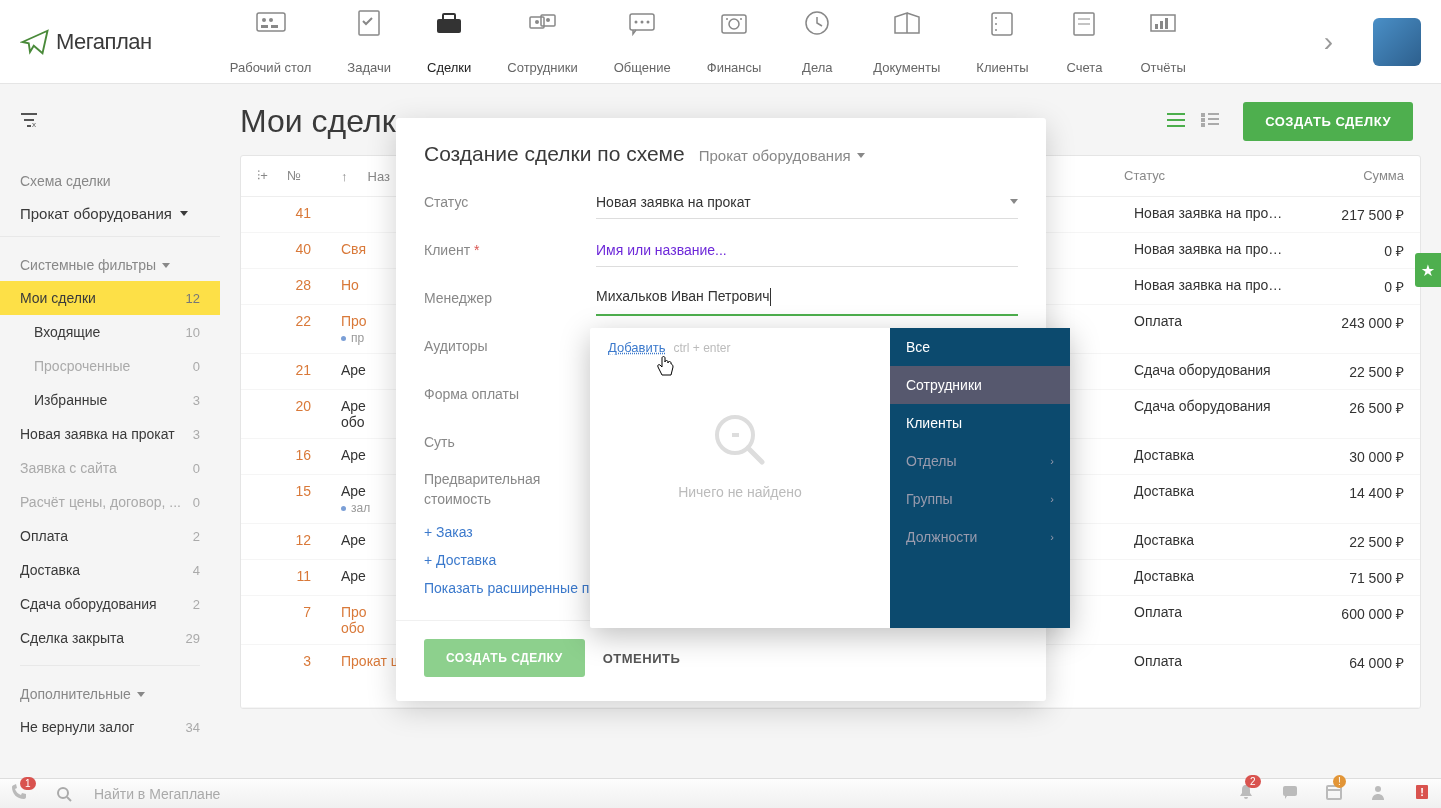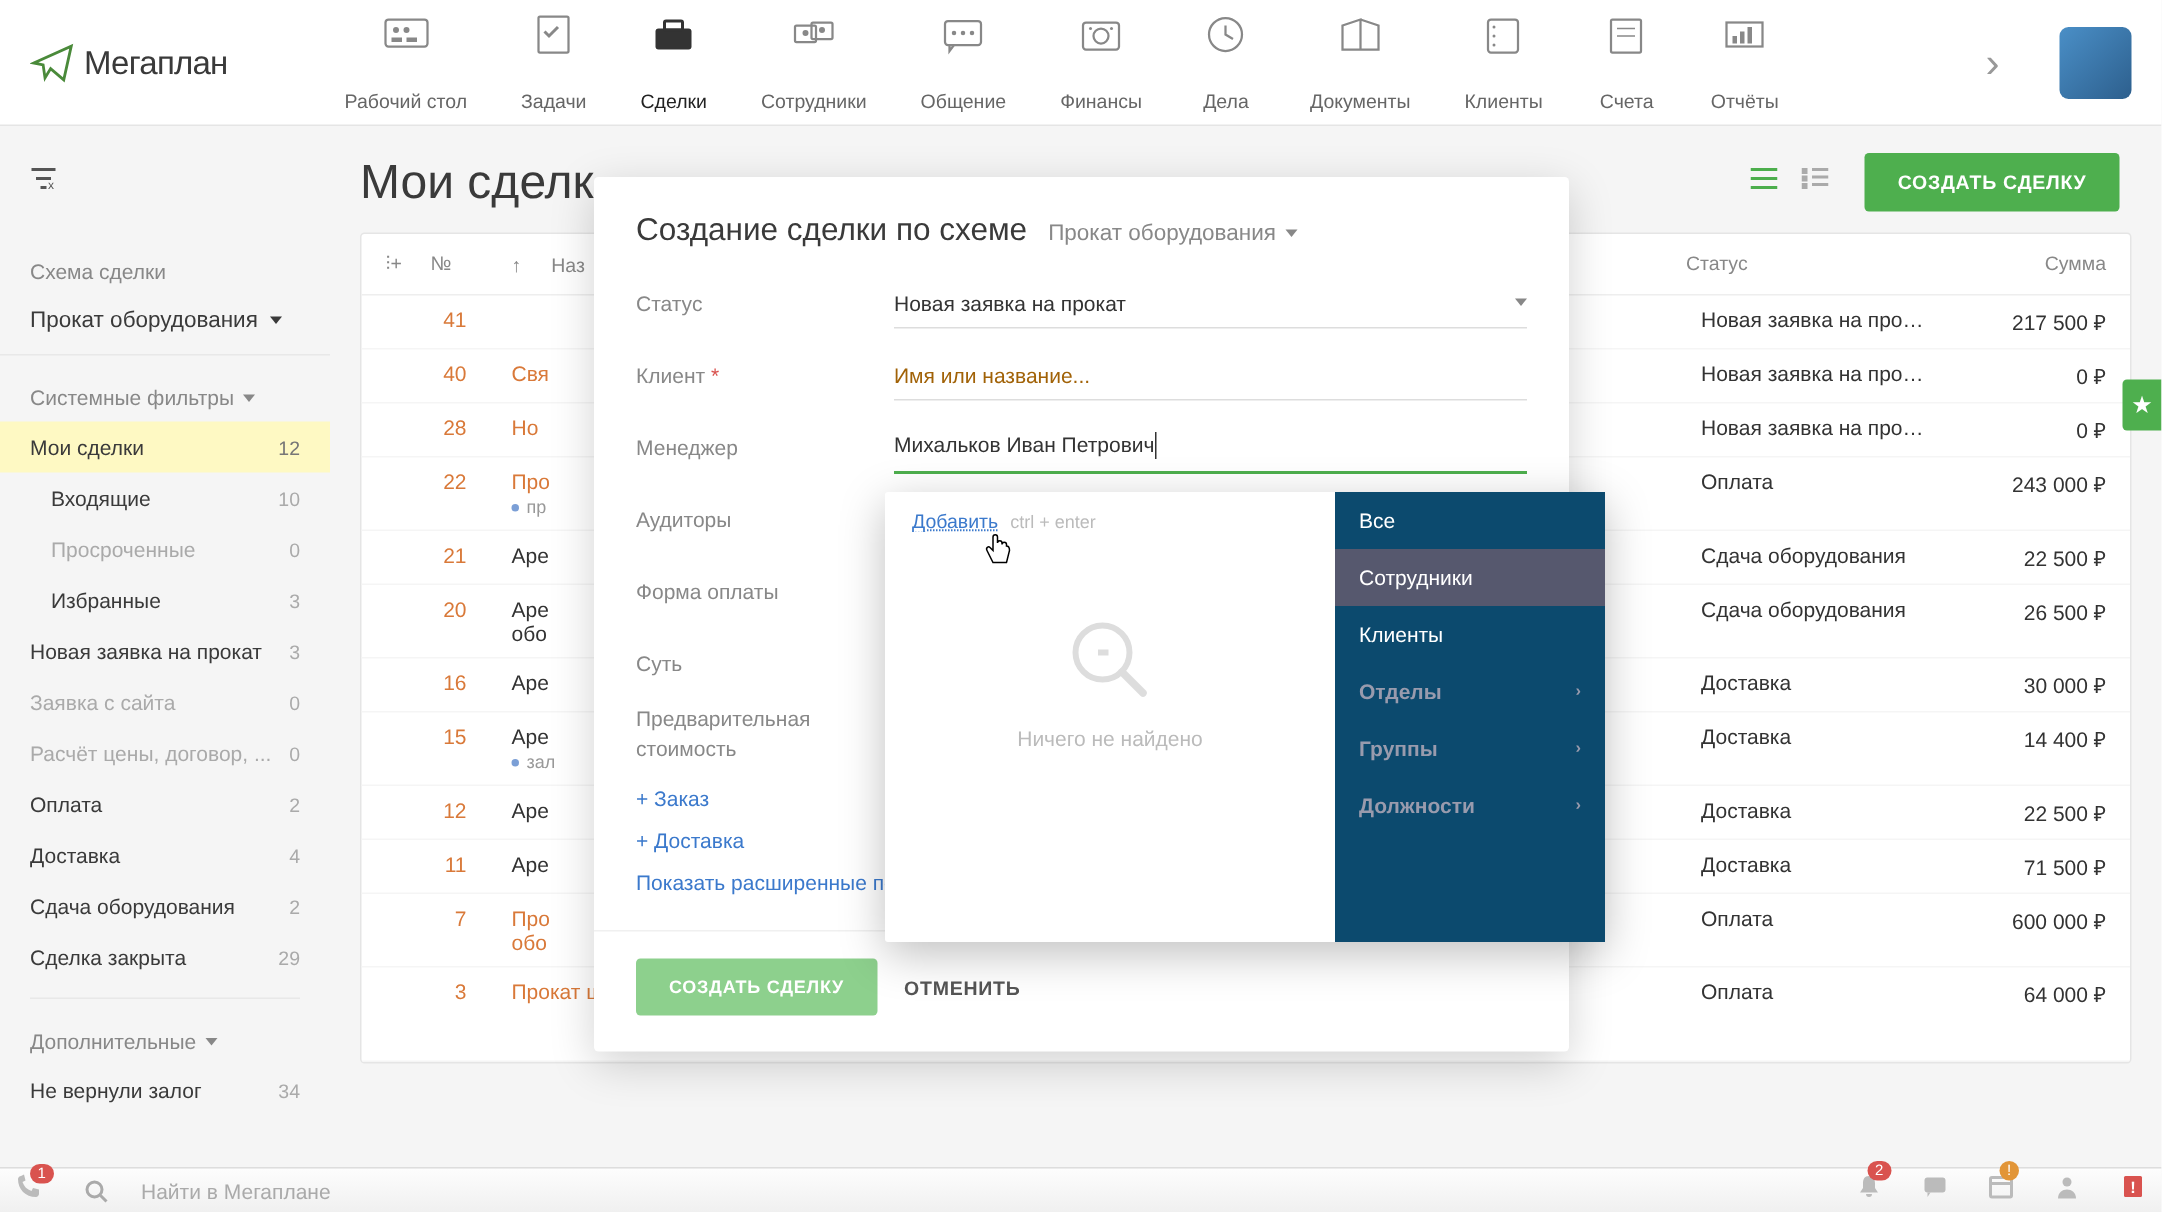--- a/index.html
+++ b/index.html
@@ -27,21 +27,21 @@
 .view-toggle { color: #4cae4c; cursor: pointer; }
 .view-toggle.inactive { color: #aaa; }
 .create-btn { background: #4eaf4e; color: #fff; border: none; padding: 12px 22px; font-size: 13px; font-weight: 700; border-radius: 3px; letter-spacing: 0.5px; cursor: pointer; }
 
 
 .content { display: flex; height: calc(100% - 98px - 30px); }
 .sidebar { width: 220px; padding: 8px 0; overflow-y: auto; }
 .sidebar-section-title { font-size: 14px; color: #888; padding: 10px 20px 8px; display: flex; align-items: center; gap: 6px; }
 .sidebar-scheme-select { padding: 8px 20px 14px; font-size: 15px; color: #3a3a3a; display: flex; align-items: center; gap: 8px; border-bottom: 1px solid #e8e8e8; margin-bottom: 10px; }
 .sidebar-item { padding: 9px 20px; display: flex; justify-content: space-between; align-items: center; font-size: 14px; cursor: pointer; }
-.sidebar-item.active { background: #fef9c3; }
+.sidebar-item.active { background: #fde047; }
 .sidebar-item .label { color: #3a3a3a; }
 .sidebar-item.dim .label { color: #aaa; }
 .sidebar-item .count { color: #aaa; font-size: 13px; }
 .sidebar-item.active .count { color: #777; }
 .sidebar-item.indent .label { padding-left: 14px; }
 .sidebar-divider { border-top: 1px solid #e8e8e8; margin: 10px 20px; }
 
 
 .main { flex: 1; padding: 0 20px; }
 .table-wrap { background: #fff; border: 1px solid #e5e5e5; border-radius: 3px; overflow: hidden; }
@@ -62,40 +62,40 @@
 .modal { position: absolute; top: 118px; left: 396px; width: 650px; background: #fff; box-shadow: 0 8px 30px rgba(0,0,0,0.18); border-radius: 3px; }
 .modal-header { padding: 24px 28px 12px; display: flex; align-items: baseline; gap: 14px; }
 .modal-title { font-size: 21px; color: #3a3a3a; }
 .modal-scheme { font-size: 15px; color: #888; display: flex; align-items: center; gap: 6px; }
 .modal-body { padding: 4px 28px 18px; }
 .form-row { display: flex; align-items: center; margin-bottom: 8px; min-height: 40px; }
 .form-label { width: 172px; font-size: 14px; color: #888; flex-shrink: 0; }
 .form-label .req { color: #d9534f; }
 .form-val { flex: 1; font-size: 14px; color: #333; }
 .form-select { border-bottom: 1px solid #ddd; padding: 8px 0; display: flex; justify-content: space-between; align-items: center; }
-.form-input-empty { border-bottom: 1px solid #ddd; padding: 8px 0; color: #a16207; }
+.form-input-empty { border-bottom: 1px solid #ddd; padding: 8px 0; color: #6d28d9; }
 .form-input-filled { border-bottom: 2px solid #4eaf4e; padding: 8px 0; position: relative; }
 .form-input-filled .cursor-bar { display: inline-block; width: 1px; height: 18px; background: #333; vertical-align: middle; }
 .add-link { color: #3b79cc; font-size: 13px; text-decoration: underline dotted; }
 .add-hint { color: #bbb; font-size: 12px; margin-left: 8px; }
 .form-expand { color: #3b79cc; font-size: 14px; padding: 6px 0; cursor: pointer; }
 .modal-footer { padding: 18px 28px 24px; display: flex; gap: 18px; align-items: center; border-top: 1px solid #f0f0f0; }
 .modal-submit { background: #8dd08d; color: #fff; border: none; padding: 12px 22px; font-weight: 700; font-size: 12px; border-radius: 3px; letter-spacing: 0.5px; }
 .modal-cancel { color: #555; font-size: 13px; font-weight: 600; cursor: pointer; letter-spacing: 0.5px; }
 
 
 .popover { position: absolute; top: 328px; left: 590px; width: 480px; height: 300px; display: flex; background: #fff; box-shadow: 0 8px 30px rgba(0,0,0,0.25); border-radius: 2px; }
 .popover-left { flex: 1; padding: 12px 18px; }
 .popover-empty { display: flex; flex-direction: column; align-items: center; justify-content: center; height: 200px; color: #ccc; }
 .popover-empty svg { width: 60px; height: 60px; margin-bottom: 14px; }
 .popover-empty-text { color: #bbb; font-size: 14px; }
 .popover-right { width: 180px; background: #0c4a6e; color: #fff; display: flex; flex-direction: column; }
 .popover-cat { padding: 11px 16px; font-size: 14px; cursor: pointer; display: flex; align-items: center; justify-content: space-between; }
 .popover-cat.selected { background: #56586e; }
-.popover-cat.dim { color: #999bad; font-weight: bold; }
+.popover-cat.dim { color: #999bad; }
 .popover-cat .chev { font-size: 11px; }
 
 
 .hand-cursor { position: absolute; top: 355px; left: 655px; z-index: 100; pointer-events: none; }
 
 
 .fb-tab { position: absolute; right: 0; top: 253px; width: 26px; height: 34px; background: #4eaf4e; border-radius: 3px 0 0 3px; display: flex; align-items: center; justify-content: center; color: #fff; }
 
 
 .bottombar { position: absolute; bottom: 0; left: 0; right: 0; height: 30px; background: linear-gradient(#fdfdfd, #f0f0f0); border-top: 1px solid #ddd; display: flex; align-items: center; padding: 0 10px; gap: 18px; }

